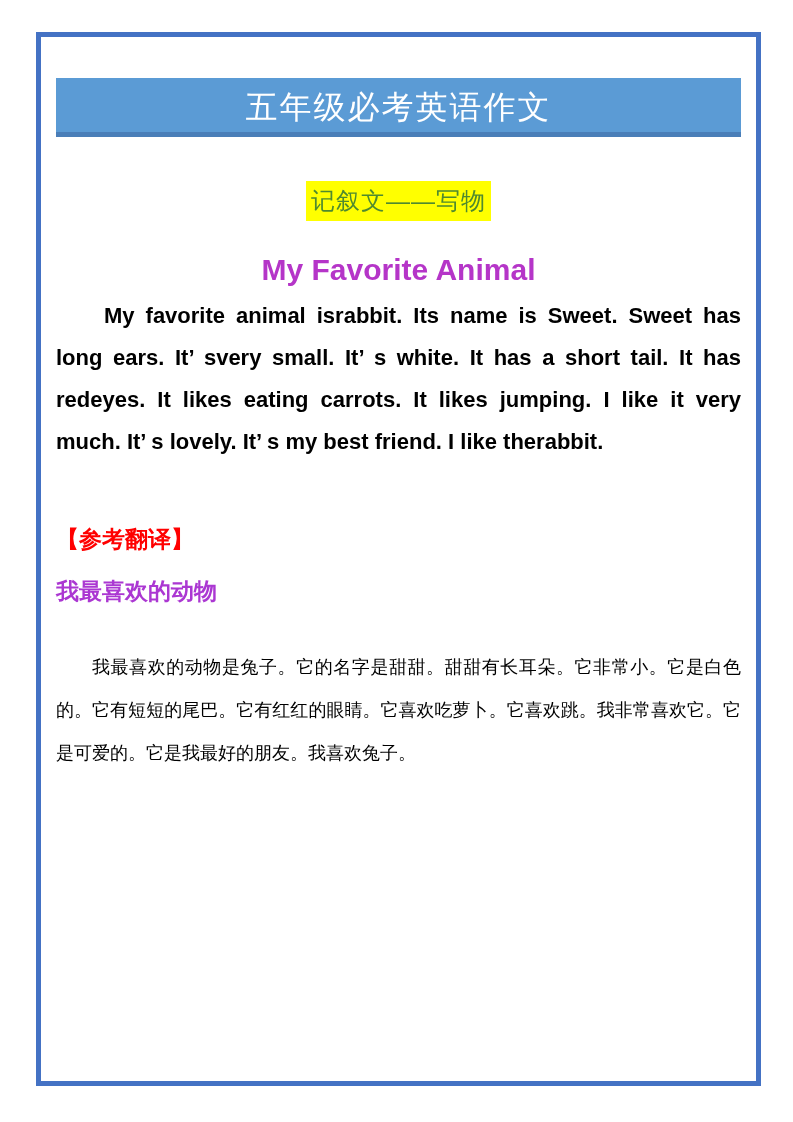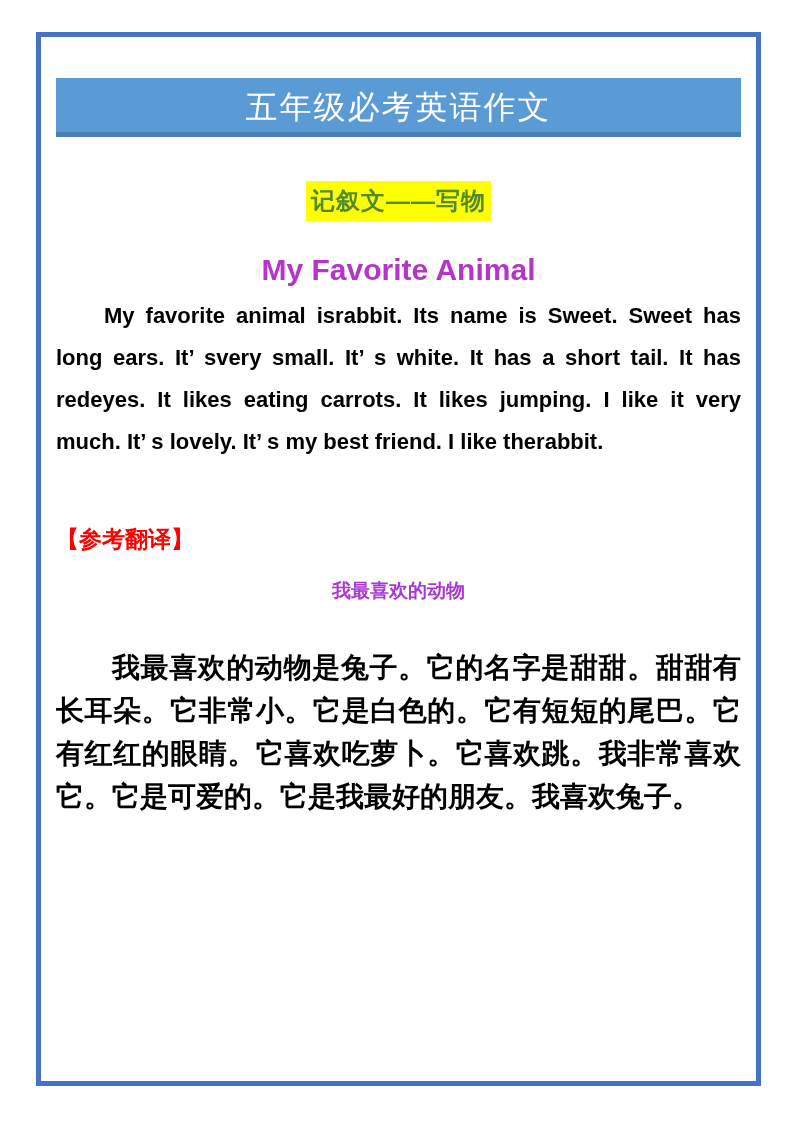--- a/index.html
+++ b/index.html
@@ -39,21 +39,21 @@
   }
   .subtitle-row {
     margin-top: 44px;
     text-align: center;
   }
   .subtitle-highlight {
     display: inline-block;
     background: #ffff00;
     color: #4f8a2f;
     font-size: 24px;
-    font-weight: bold;
+    font-weight: normal;
     padding: 4px 5px;
     letter-spacing: 1px;
   }
   .en-title {
     margin-top: 32px;
     text-align: center;
     color: #b535c8;
     font-size: 30px;
     font-weight: bold;
   }
@@ -68,31 +68,31 @@
   }
   .trans-label {
     margin-top: 61px;
     color: #ff0000;
     font-size: 23px;
     font-weight: bold;
     line-height: 30px;
   }
   .zh-title {
     margin-top: 22px;
-    text-align: center;
+    text-align: left;
     color: #ab37d2;
-    font-size: 19px;
+    font-size: 23px;
     font-weight: bold;
     line-height: 30px;
   }
   .zh-body {
     margin-top: 40px;
     color: #000000;
-    font-size: 28px;
-    font-weight: bold;
+    font-size: 18px;
+    font-weight: normal;
     line-height: 43px;
     text-align: justify;
     text-indent: 2em;
   }
 </style>
 </head>
 <body>
 
 <div class="page">
   <div class="frame">

